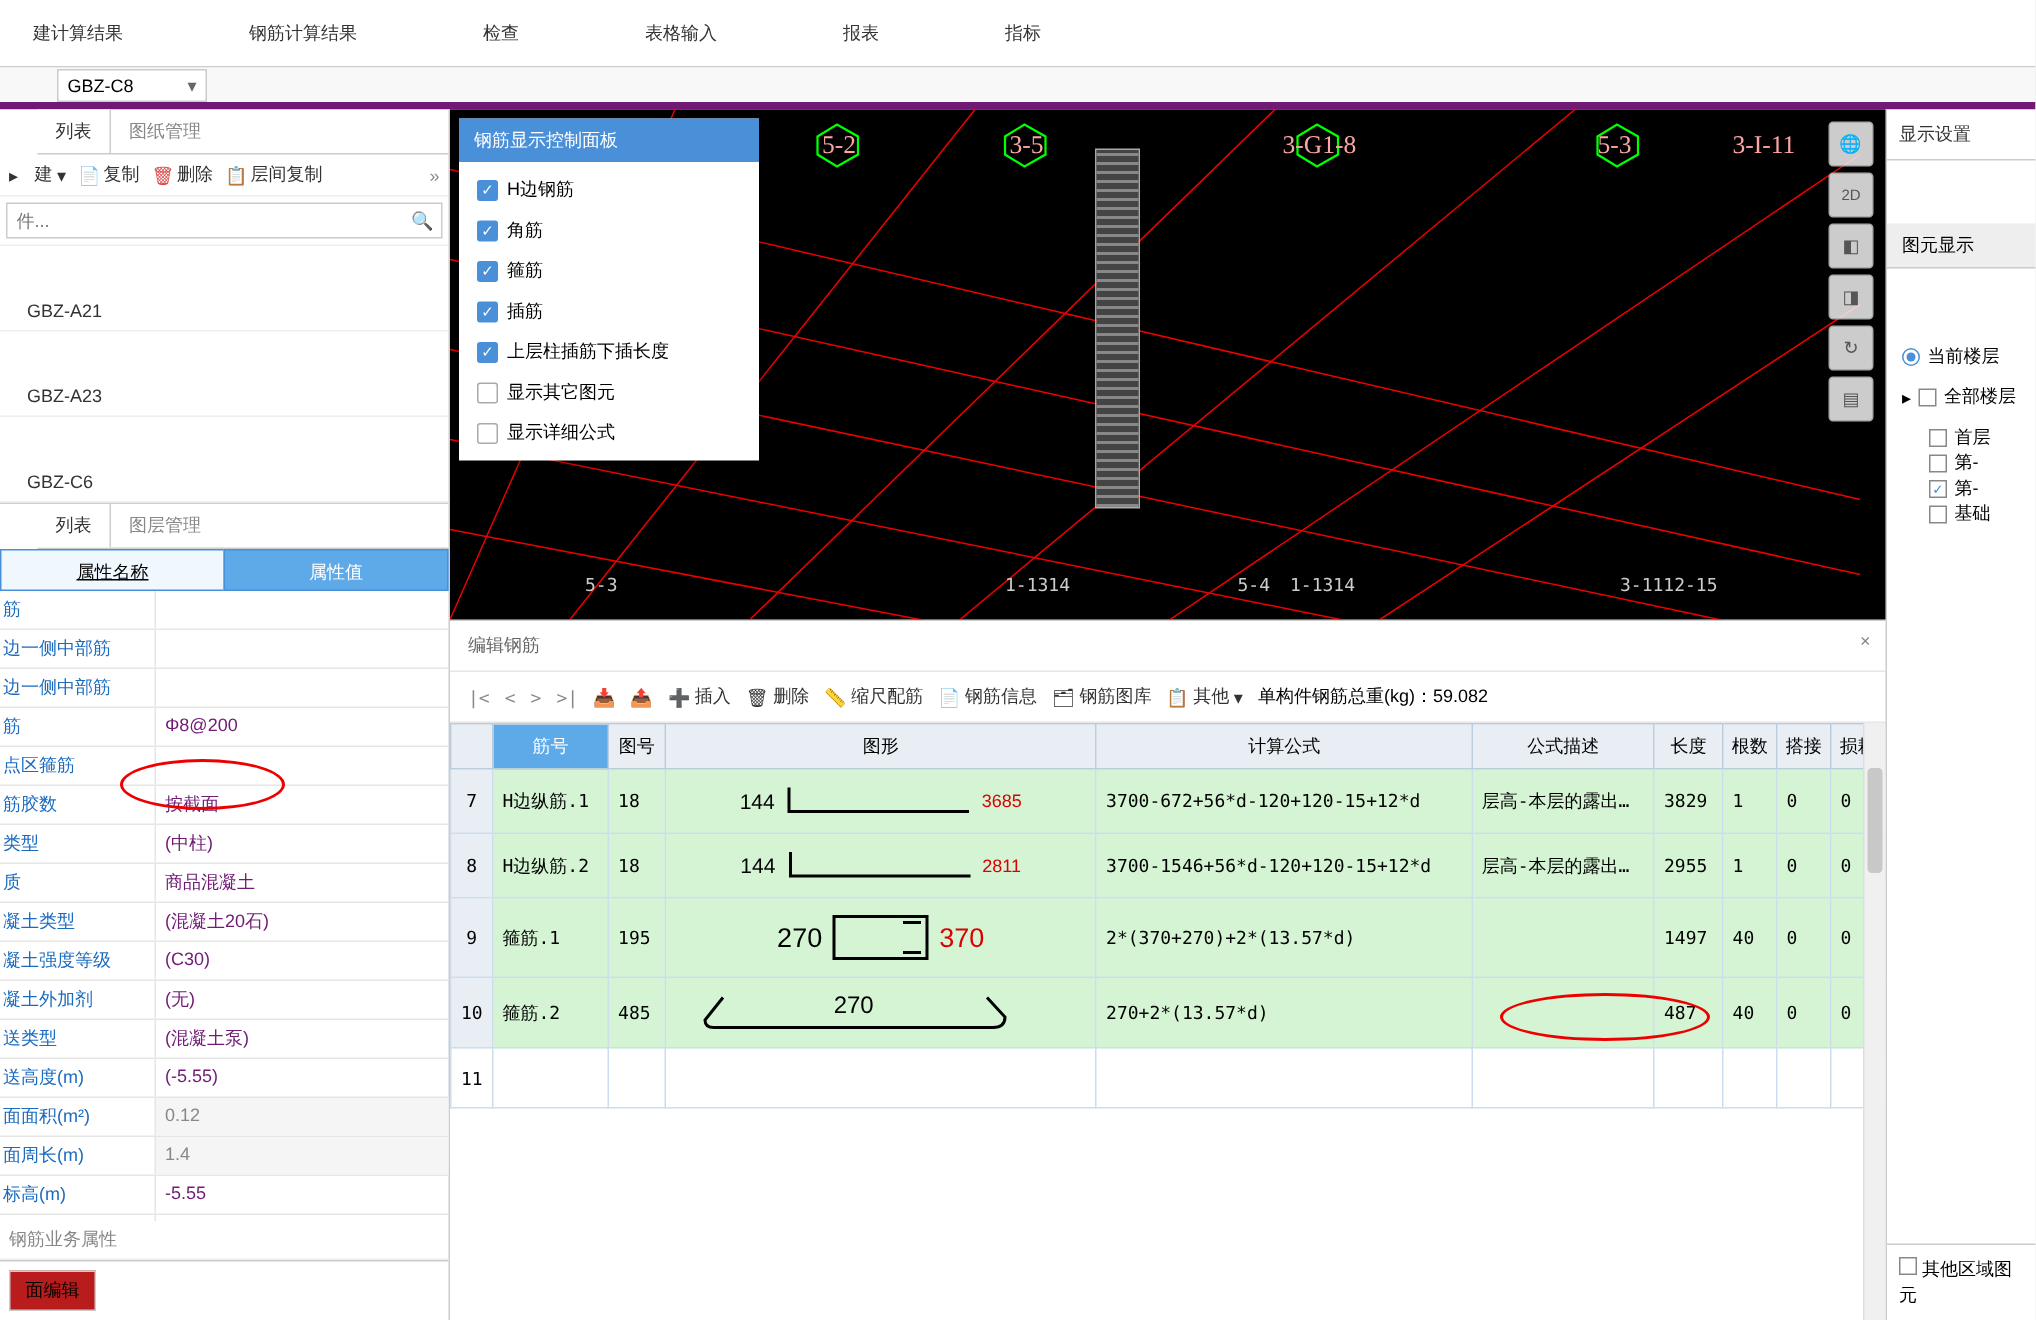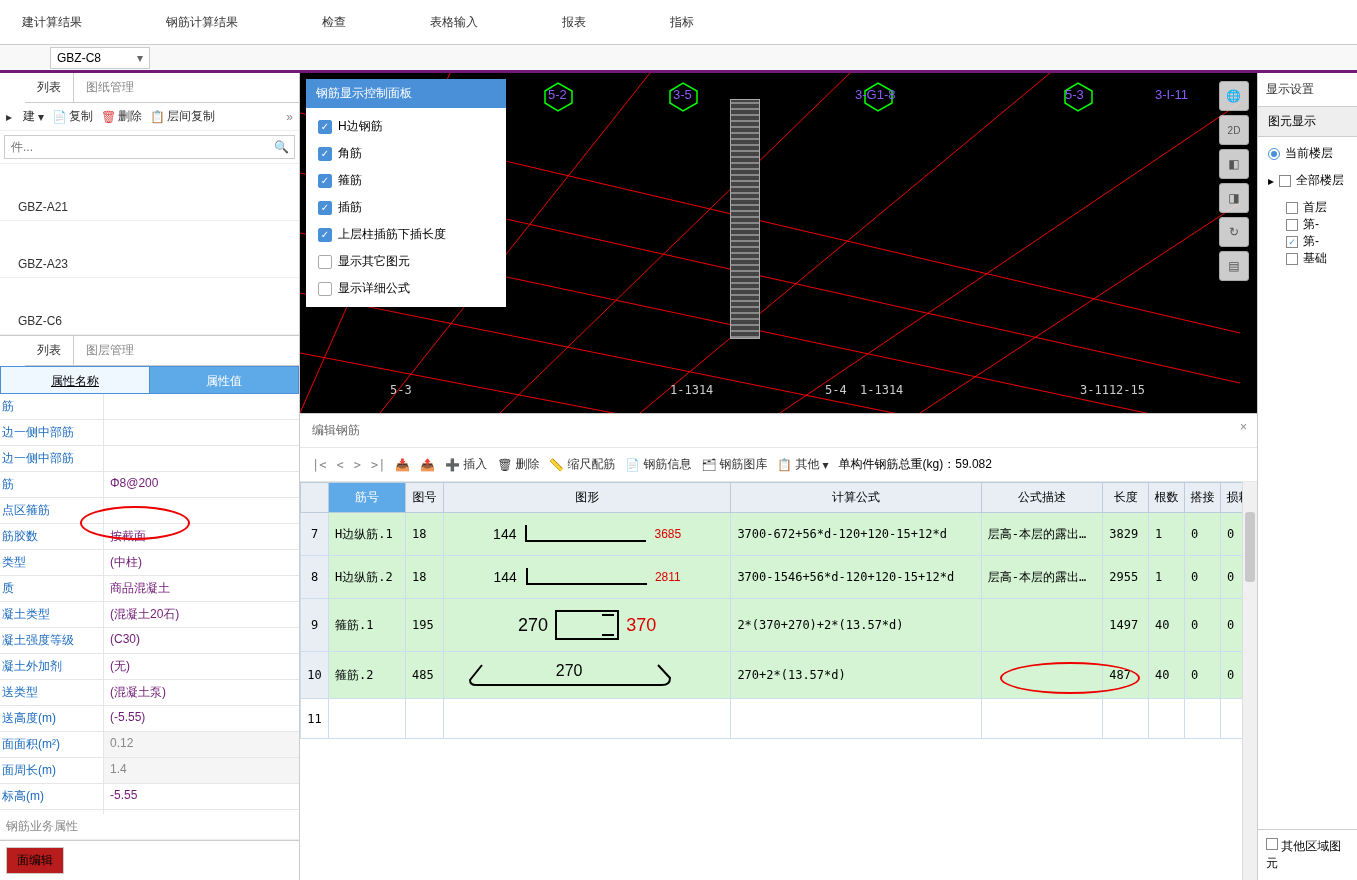--- a/index.html
+++ b/index.html
@@ -3,29 +3,29 @@
 <meta charset="utf-8">
 <style>
   * { margin: 0; padding: 0; box-sizing: border-box; font-family: "Microsoft YaHei", sans-serif; font-size: 12px; }
   body { background: #f0f0f0; width: 1357px; height: 880px; overflow: hidden; position: relative; }
 
   
   .menu-bar { height: 45px; background: #fff; border-bottom: 1px solid #ccc; display: flex; align-items: center; padding: 0 10px; gap: 60px; }
   .menu-bar .item { color: #333; cursor: pointer; padding: 6px 12px; }
 
   
-  .toolbar-row2 { height: 28px; background: #f8f8f8; border-bottom: 3px solid #701a75; display: flex; align-items: center; padding-left: 50px; }
+  .toolbar-row2 { height: 28px; background: #f8f8f8; border-bottom: 5px solid #701a75; display: flex; align-items: center; padding-left: 38px; }
   .combo { width: 100px; height: 22px; border: 1px solid #ccc; background: #fff; display: flex; align-items: center; padding: 0 6px; position: relative; }
   .combo::after { content: "▾"; position: absolute; right: 6px; color: #666; }
 
   
   .main-area { display: flex; position: absolute; top: 73px; left: 0; right: 0; bottom: 0; }
   .left-panel { width: 300px; background: #fff; display: flex; flex-direction: column; border-right: 1px solid #ccc; }
   .center-panel { flex: 1; display: flex; flex-direction: column; }
-  .right-panel { width: 100px; background: #fff; border-left: 1px solid #ccc; display: flex; flex-direction: column; }
+  .right-panel { width: 100px; background: #fff; border-left: 1px solid #ccc; display: flex; flex-direction: column; gap: 42px; }
 
   
   .tab-row { display: flex; border-bottom: 1px solid #ccc; height: 30px; margin-left: 25px; }
   .tab { padding: 6px 12px; color: #888; cursor: pointer; }
   .tab.active { color: #333; background: #fff; border-right: 1px solid #ccc; }
 
   .tool-row { display: flex; align-items: center; padding: 5px 6px; gap: 8px; border-bottom: 1px solid #eee; }
   .tool-btn { display: flex; align-items: center; gap: 3px; color: #333; cursor: pointer; }
   .tool-btn .ico { width: 14px; height: 14px; display: inline-block; }
 
@@ -44,21 +44,21 @@
   .prop-table { flex: 1; overflow: auto; }
   .prop-row { display: flex; border-bottom: 1px solid #e6e6e6; height: 26px; }
   .prop-row .pn { width: 104px; padding: 4px 4px 4px 2px; color: #1b6bbf; border-right: 1px solid #e6e6e6; white-space: nowrap; overflow: hidden; }
   .prop-row .pv { flex: 1; padding: 4px 6px; color: #701a75; }
   .prop-row.grey .pv { color: #888; background: #f5f5f5; }
   .footer-btn { padding: 6px; border-top: 1px solid #ccc; }
   .footer-btn .btn { border: 1px solid #ccc; padding: 4px 10px; background: #b91c1c; display: inline-block; cursor: pointer; }
 
   
   .viewport { height: 340px; background: #000; position: relative; overflow: hidden; }
-  .axis-label { position: absolute; color: #8b5cf6; font-family: Liberation Sans, sans-serif; font-size: 13px; }
+  .axis-label { position: absolute; color: #fca5a5; font-family: Liberation Serif, serif; font-size: 17px; }
   .axis-sub { position: absolute; color: #ccc; font-family: monospace; font-size: 12px; }
   .column3d { position: absolute; left: 430px; top: 26px; width: 30px; height: 240px; background: repeating-linear-gradient(0deg, #888, #888 2px, #444 2px, #444 6px); border: 1px solid #aaa; }
 
   .floating-panel { position: absolute; left: 6px; top: 6px; width: 200px; background: #fff; box-shadow: 2px 2px 8px rgba(0,0,0,.3); }
   .floating-panel .fp-title { background: #4a90d9; color: #fff; padding: 6px 10px; }
   .floating-panel .fp-body { padding: 10px 12px; display: flex; flex-direction: column; gap: 10px; }
   .cb-row { display: flex; align-items: center; gap: 6px; }
   .cb { width: 14px; height: 14px; border: 1px solid #4a90d9; border-radius: 2px; display: inline-flex; align-items: center; justify-content: center; background: #4a90d9; color: #fff; font-size: 10px; }
   .cb.unchecked { background: #fff; color: transparent; border-color: #aaa; }
 

